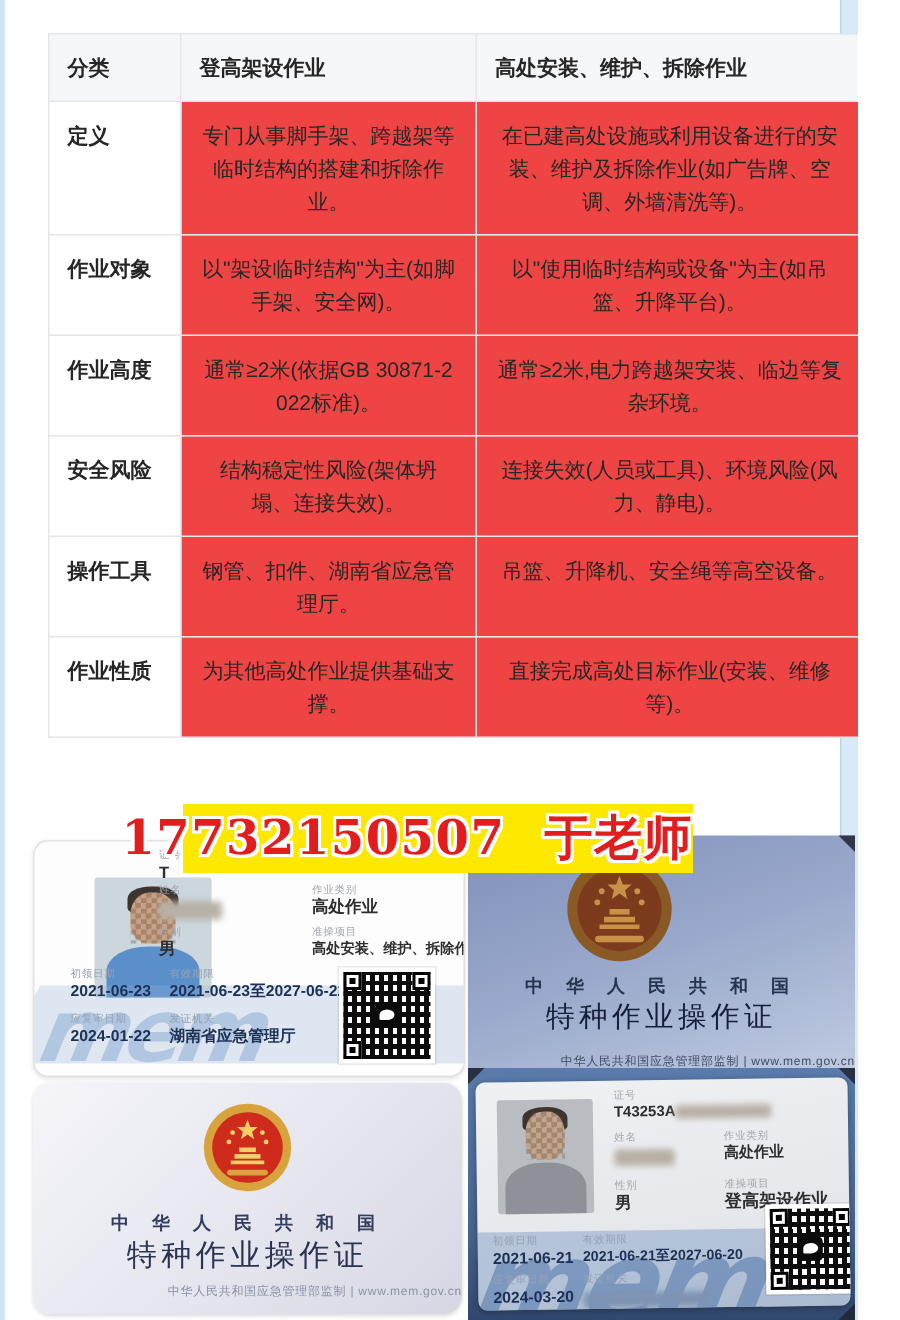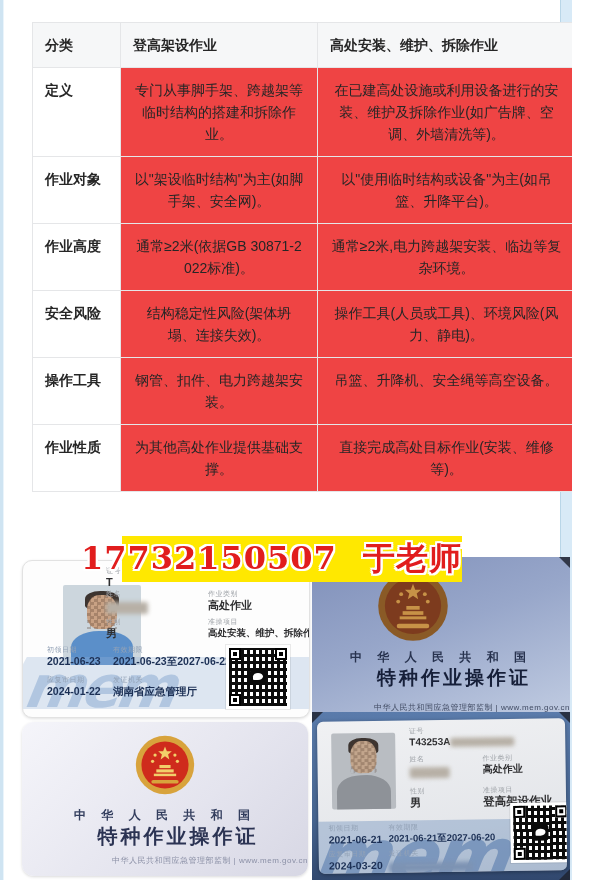--- a/index.html
+++ b/index.html
@@ -74,22 +74,22 @@
   .fp.a{left:3px;top:3px;}.fp.b{right:3px;top:3px;}.fp.c{left:3px;bottom:3px;}
   .wx{position:absolute;left:50%;top:50%;transform:translate(-50%,-50%);width:16px;height:16px;
       background:#0a0a0a;border-radius:3px;}
   .wx::after{content:"";position:absolute;left:3px;top:4px;width:10px;height:7px;background:#fff;
       border-radius:50% 50% 50% 10%;}
 
   
   .emblem{position:absolute;}
   .cover-line1{position:absolute;width:100%;text-align:center;font-weight:700;letter-spacing:6px;
                font-size:12px;white-space:nowrap;}
-  .cover-title{position:absolute;width:100%;text-align:center;font-weight:700;letter-spacing:3px;
-               font-size:19px;white-space:nowrap;margin-left:13px;}
+  .cover-title{position:absolute;width:100%;text-align:center;font-weight:400;letter-spacing:3px;
+               font-size:19px;white-space:nowrap;}
   .cover-footer{position:absolute;width:100%;text-align:right;font-size:8px;letter-spacing:.5px;
                white-space:nowrap;}
   .tile2 .cover-line1{top:92px;color:#28334f;}
   .tile2 .cover-title{top:108px;color:#161f39;}
   .tile2 .cover-footer{top:145px;color:#414b63;}
   .tile3 .cover-line1{top:85px;color:#333e5e;}
   .tile3 .cover-title{top:101px;color:#2b3353;font-size:20px;}
   .tile3 .cover-footer{top:133px;color:#8b90a6;}
 
   .card4{position:absolute;left:6px;top:8px;width:248px;height:152px;border-radius:6px;
@@ -128,25 +128,25 @@
         <td>以"使用临时结构或设备"为主(如吊篮、升降平台)。</td>
       </tr>
       <tr>
         <th>作业高度</th>
         <td>通常≥2米(依据GB 30871-2022标准)。</td>
         <td>通常≥2米,电力跨越架安装、临边等复杂环境。</td>
       </tr>
       <tr>
         <th>安全风险</th>
         <td>结构稳定性风险(架体坍塌、连接失效)。</td>
-        <td>操作工具(人员或工具)、环境风险(风力、静电)。</td>
+        <td>连接失效(人员或工具)、环境风险(风力、静电)。</td>
       </tr>
       <tr>
         <th>操作工具</th>
-        <td>钢管、扣件、电力跨越架安装。</td>
+        <td>钢管、扣件、湖南省应急管理厅。</td>
         <td>吊篮、升降机、安全绳等高空设备。</td>
       </tr>
       <tr>
         <th>作业性质</th>
         <td>为其他高处作业提供基础支撑。</td>
         <td>直接完成高处目标作业(安装、维修等)。</td>
       </tr>
     </tbody>
   </table>
 

